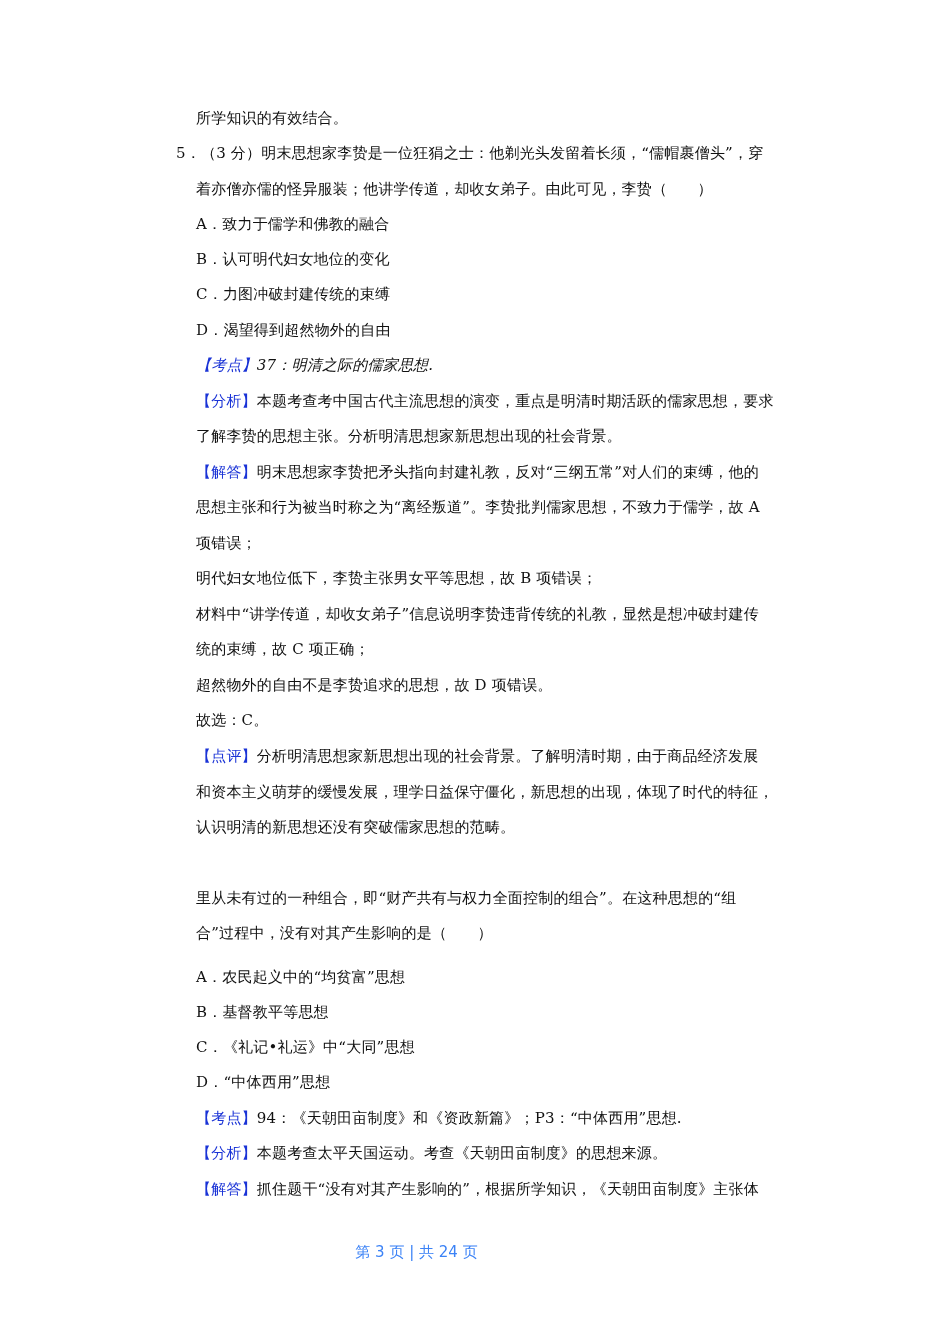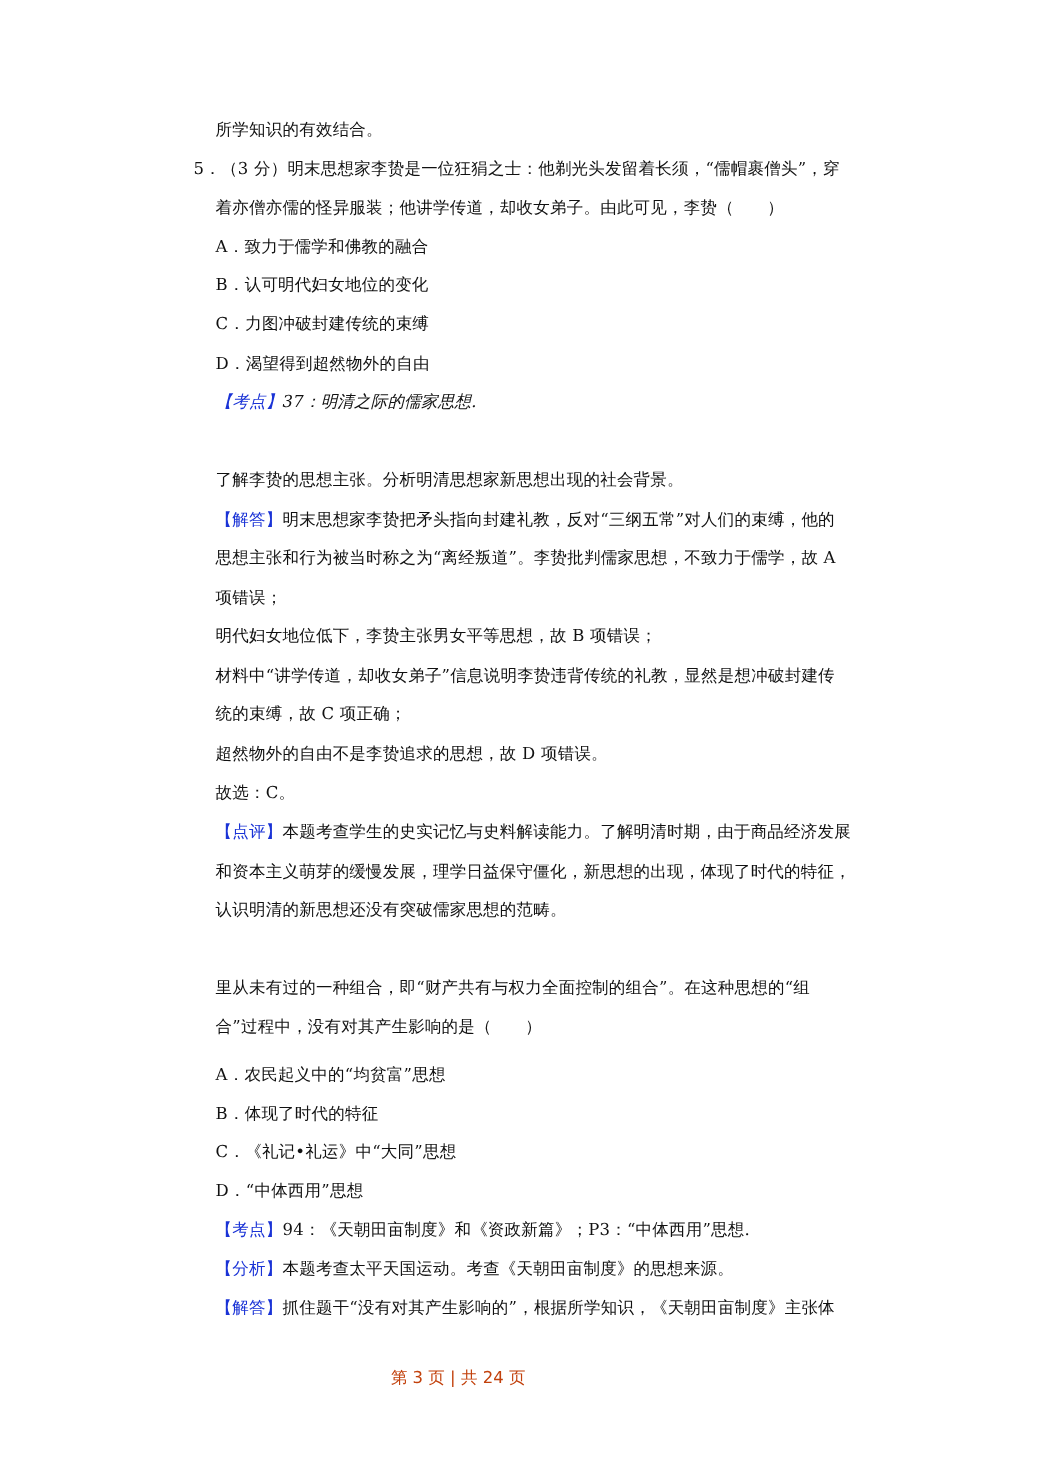--- a/index.html
+++ b/index.html
@@ -4,49 +4,50 @@
 <style>
   html, body { margin: 0; padding: 0; background: #ffffff; }
   body { width: 950px; height: 1344px; position: relative; overflow: hidden;
          font-family: "DejaVu Serif", "Liberation Serif", serif; color: #111; }
   .page { position: absolute; left: 0; top: 0; width: 950px; height: 1184px; margin-left: 30px; }
   .line { position: absolute; font-size: 15px; line-height: 20px; white-space: nowrap; letter-spacing: 0.2px; }
   .ind { left: 166px; }
   .num { left: 146px; }
   .tag { color: #1a33d6; }
   .footer { position: absolute; top: 1243px; left: 0; width: 833px; text-align: center;
-            font-family: "DejaVu Sans", "Liberation Sans", sans-serif; font-size: 15px; color: #c2410c; }
+            font-family: "DejaVu Sans", "Liberation Sans", sans-serif; font-size: 15px; color: #3b82f6; }
 </style>
 </head>
 <body>
 
 <div class="page" id="page">
     <div class="line ind" style="top: 108px;"><span>所学知识的有效结合。</span></div>
     <div class="line num" style="top: 143px;"><span>5．（3 分）明末思想家李贽是一位狂狷之士：他剃光头发留着长须，“儒帽裹僧头”，穿</span></div>
     <div class="line ind" style="top: 179px;"><span>着亦僧亦儒的怪异服装；他讲学传道，却收女弟子。由此可见，李贽（　　）</span></div>
     <div class="line ind" style="top: 214px;"><span>A．致力于儒学和佛教的融合</span></div>
     <div class="line ind" style="top: 249px;"><span>B．认可明代妇女地位的变化</span></div>
     <div class="line ind" style="top: 284px;"><span>C．力图冲破封建传统的束缚</span></div>
     <div class="line ind" style="top: 320px;"><span>D．渴望得到超然物外的自由</span></div>
     <div class="line ind" style="top: 355px; font-style: italic;"><span class="tag">【考点】</span><span>37：明清之际的儒家思想.</span></div>
+    <div class="line ind" style="top: 391px;"><span class="tag">【分析】</span><span>本题考查考中国古代主流思想的演变，重点是明清时期活跃的儒家思想，要求</span></div>
     <div class="line ind" style="top: 426px;"><span>了解李贽的思想主张。分析明清思想家新思想出现的社会背景。</span></div>
     <div class="line ind" style="top: 462px;"><span class="tag">【解答】</span><span>明末思想家李贽把矛头指向封建礼教，反对“三纲五常”对人们的束缚，他的</span></div>
     <div class="line ind" style="top: 497px; text-align: center;"><span>思想主张和行为被当时称之为“离经叛道”。李贽批判儒家思想，不致力于儒学，故 A</span></div>
     <div class="line ind" style="top: 533px;"><span>项错误；</span></div>
     <div class="line ind" style="top: 568px;"><span>明代妇女地位低下，李贽主张男女平等思想，故 B 项错误；</span></div>
     <div class="line ind" style="top: 604px;"><span>材料中“讲学传道，却收女弟子”信息说明李贽违背传统的礼教，显然是想冲破封建传</span></div>
     <div class="line ind" style="top: 639px;"><span>统的束缚，故 C 项正确；</span></div>
     <div class="line ind" style="top: 675px;"><span>超然物外的自由不是李贽追求的思想，故 D 项错误。</span></div>
     <div class="line ind" style="top: 710px;"><span>故选：C。</span></div>
-    <div class="line ind" style="top: 746px;"><span class="tag">【点评】</span><span>本题考查学生的史实记忆与史料解读能力。了解明清时期，由于商品经济发展</span></div>
+    <div class="line ind" style="top: 746px;"><span class="tag">【点评】</span><span>分析明清思想家新思想出现的社会背景。了解明清时期，由于商品经济发展</span></div>
     <div class="line ind" style="top: 782px;"><span>和资本主义萌芽的缓慢发展，理学日益保守僵化，新思想的出现，体现了时代的特征，</span></div>
     <div class="line ind" style="top: 817px;"><span>认识明清的新思想还没有突破儒家思想的范畴。</span></div>
     <div class="line ind" style="top: 888px;"><span>里从未有过的一种组合，即“财产共有与权力全面控制的组合”。在这种思想的“组</span></div>
     <div class="line ind" style="top: 923px;"><span>合”过程中，没有对其产生影响的是（　　）</span></div>
     <div class="line ind" style="top: 967px;"><span>A．农民起义中的“均贫富”思想</span></div>
-    <div class="line ind" style="top: 1002px;"><span>B．体现了时代的特征</span></div>
+    <div class="line ind" style="top: 1002px;"><span>B．基督教平等思想</span></div>
     <div class="line ind" style="top: 1037px;"><span>C．《礼记•礼运》中“大同”思想</span></div>
     <div class="line ind" style="top: 1072px;"><span>D．“中体西用”思想</span></div>
     <div class="line ind" style="top: 1108px;"><span class="tag">【考点】</span><span>94：《天朝田亩制度》和《资政新篇》；P3：“中体西用”思想.</span></div>
     <div class="line ind" style="top: 1143px;"><span class="tag">【分析】</span><span>本题考查太平天国运动。考查《天朝田亩制度》的思想来源。</span></div>
     <div class="line ind" style="top: 1179px;"><span class="tag">【解答】</span><span>抓住题干“没有对其产生影响的”，根据所学知识，《天朝田亩制度》主张体</span></div>
   </div>
 <div class="footer">第 3 页 | 共 24 页</div>
 
 </body></html>

